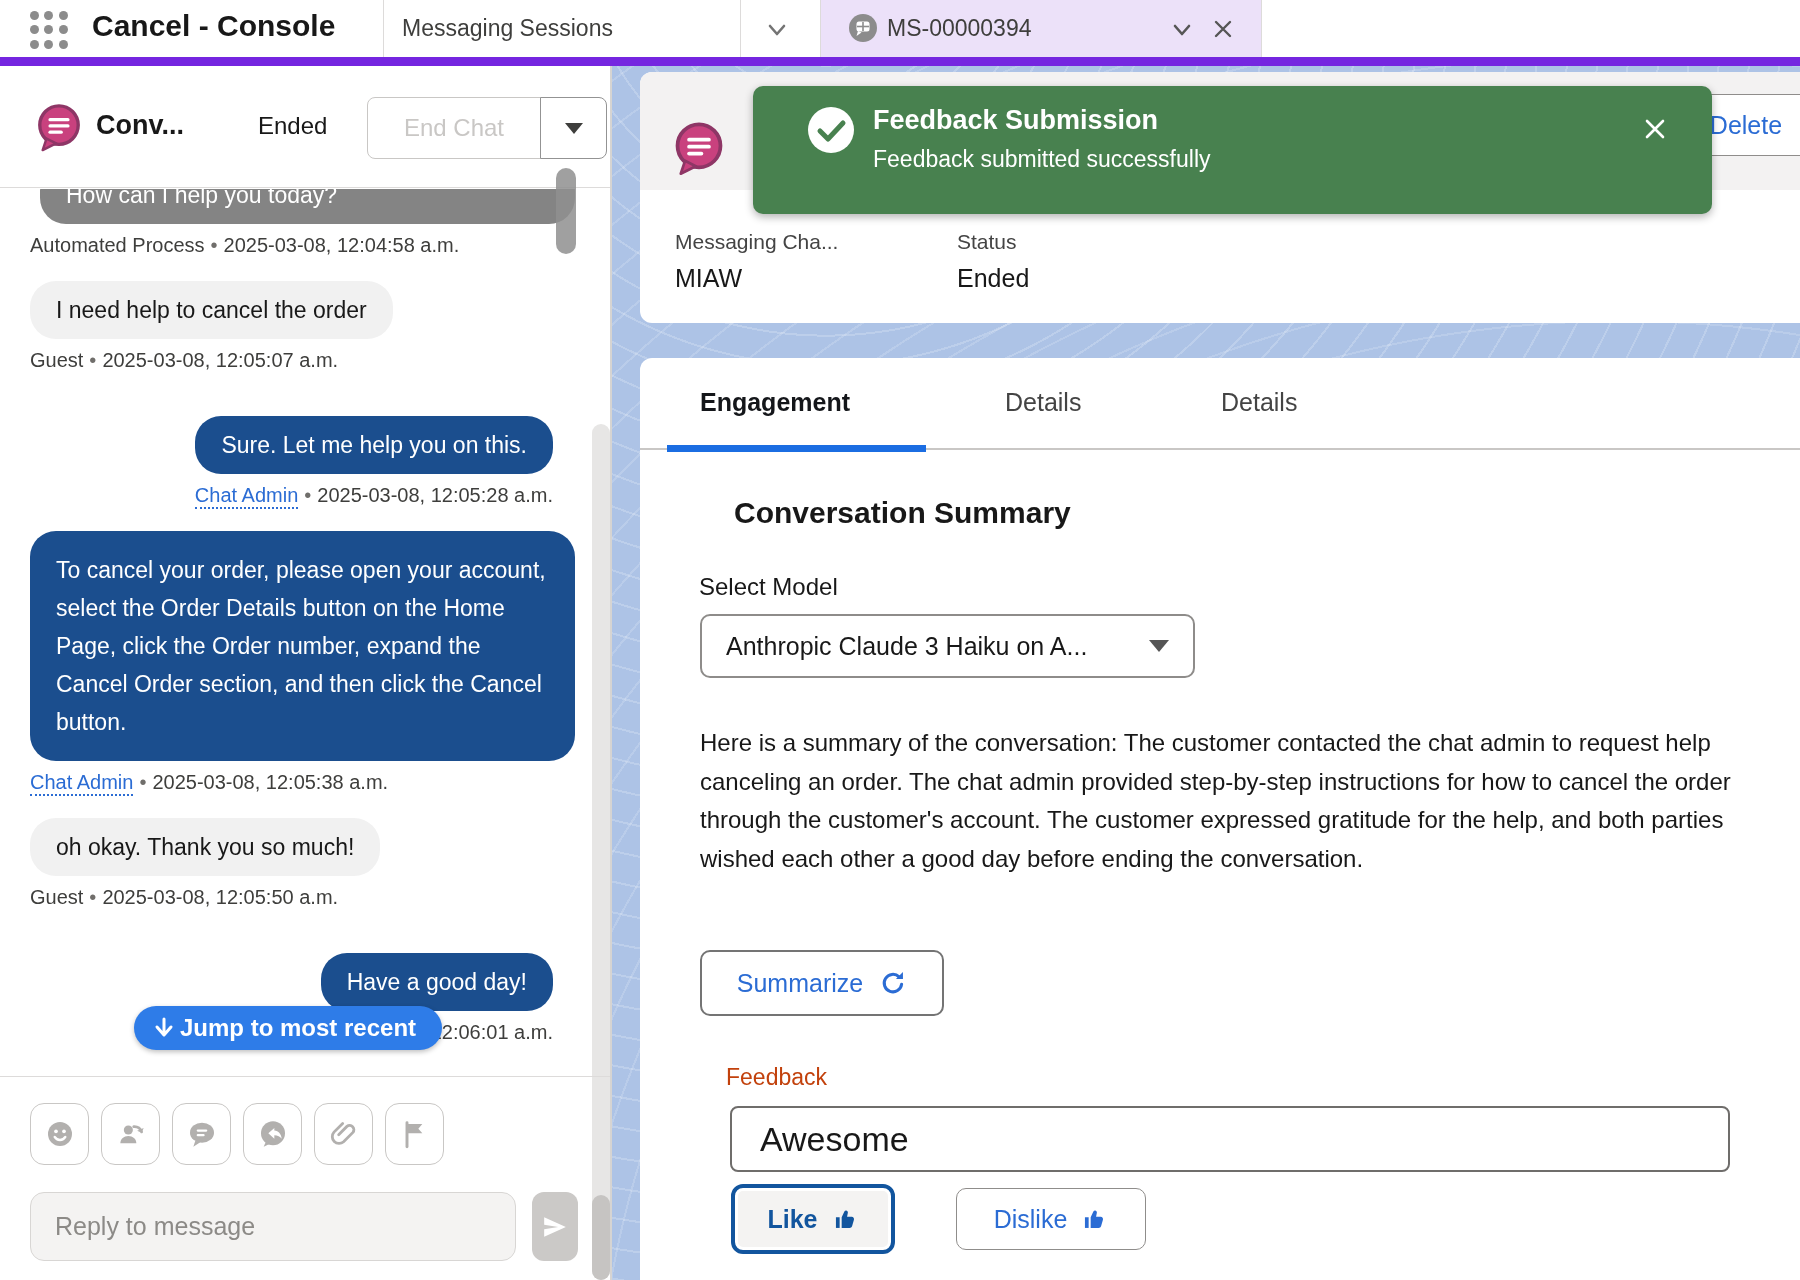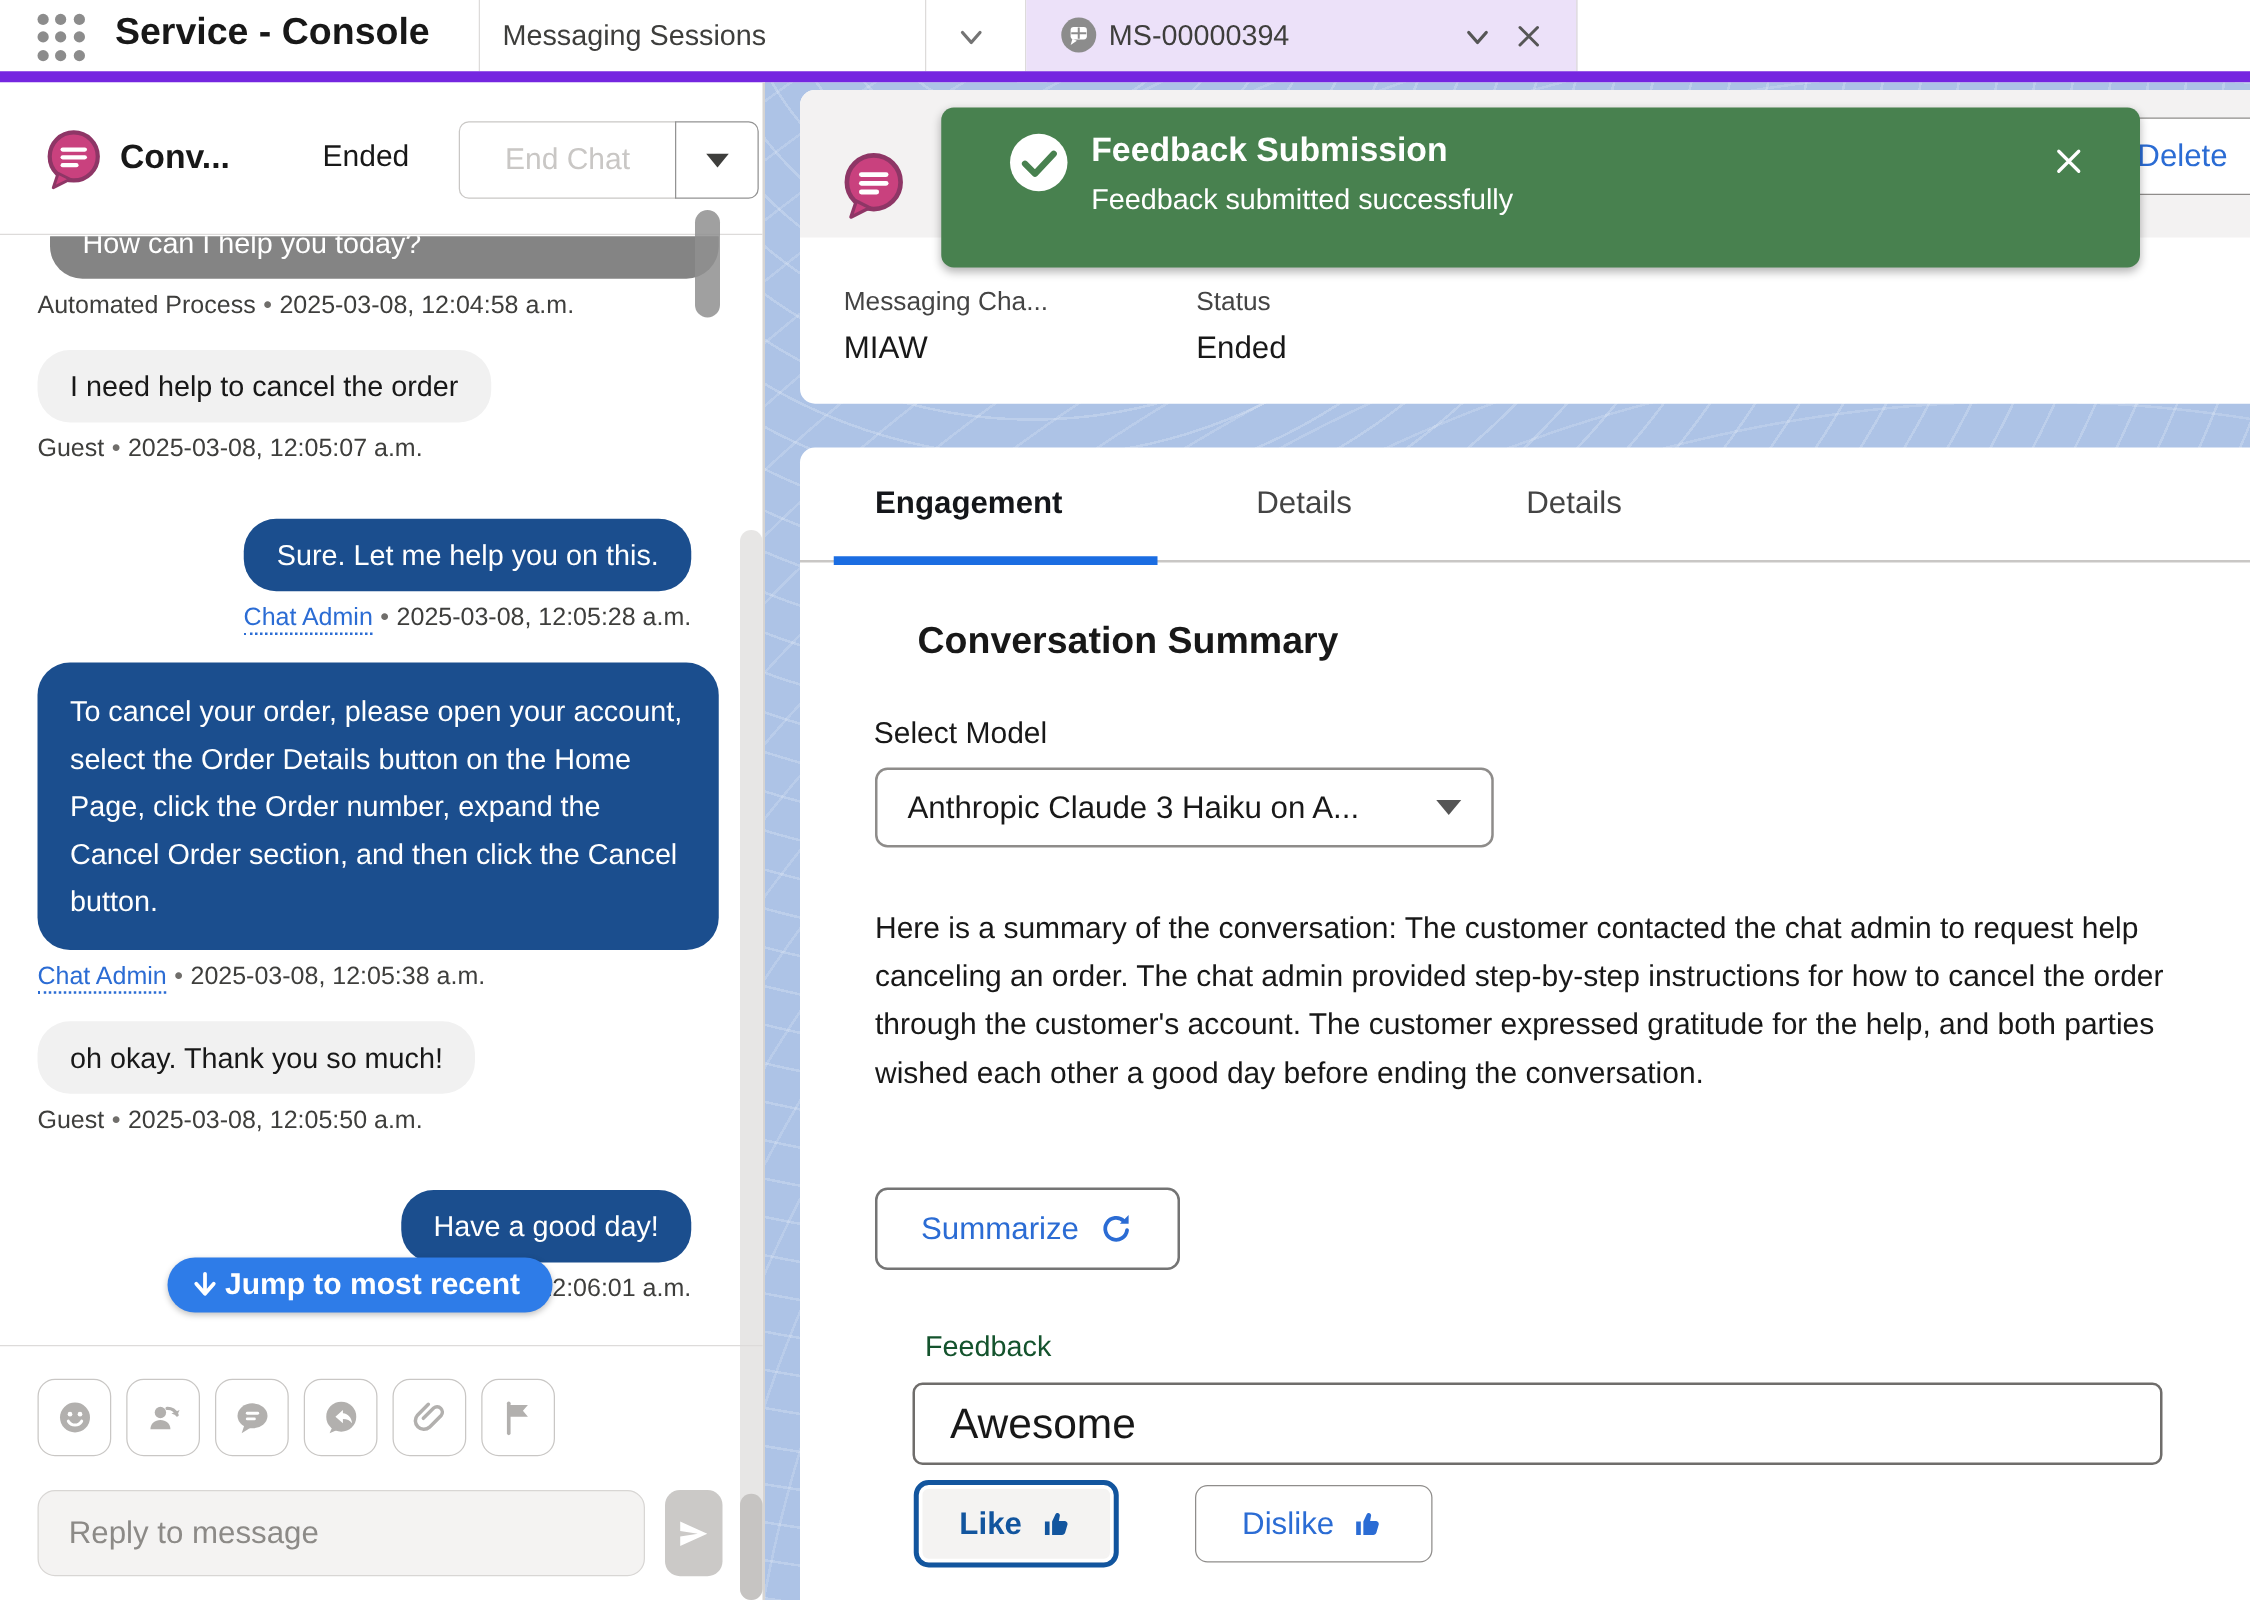--- a/index.html
+++ b/index.html
@@ -113,21 +113,21 @@
   .cs-heading { position:absolute; left:94px; top:138px; font-size:30px; font-weight:700; }
   .sm-label { position:absolute; left:59px; top:215px; font-size:24px; }
   .model-select { position:absolute; left:60px; top:256px; width:495px; height:64px; background:#fff;
                   border:2px solid #8e8c8a; border-radius:10px; display:flex; align-items:center;
                   padding:0 24px; font-size:25px; cursor:pointer; }
   .model-select .caret-down { margin-left:auto; border-top-color:#555; }
   .summary-text { position:absolute; left:60px; top:366px; width:1096px; font-size:24px; line-height:38.5px; }
   .summarize-btn { position:absolute; left:60px; top:592px; width:244px; height:66px; background:#fff;
                    border:2px solid #747474; border-radius:10px; display:flex; align-items:center;
                    justify-content:center; gap:16px; color:#2b6cd4; font-size:25px; cursor:pointer; }
-  .fb-label { position:absolute; left:100px; top:706px; font-size:23px; color:#14532d; }
+  .fb-label { position:absolute; left:86px; top:706px; font-size:23px; color:#c2410c; }
   .fb-input { position:absolute; left:90px; top:748px; width:1000px; height:66px; border:2px solid #6f6d6b;
               border-radius:8px; font-size:34px; color:#181818; padding:0 28px; background:#fff;
               font-family:"Liberation Sans","DejaVu Sans",sans-serif; }
   .like-btn { position:absolute; left:91px; top:826px; width:164px; height:70px; background:#f4f3f2;
               border:4px solid #12559e; border-radius:12px; box-shadow:inset 0 0 0 3px #fff;
               display:flex; align-items:center; justify-content:center; gap:14px; color:#12559e;
               font-size:25px; font-weight:600; cursor:pointer; }
   .dislike-btn { position:absolute; left:316px; top:830px; width:190px; height:62px; background:#fff;
                  border:1.5px solid #8f8d8b; border-radius:10px; display:flex; align-items:center;
                  justify-content:center; gap:14px; color:#2b6cd4; font-size:25px; cursor:pointer; }
@@ -142,21 +142,21 @@
       <span></span>
         <span></span>
         <span></span>
         <span></span>
         <span></span>
         <span></span>
         <span></span>
         <span></span>
         <span></span>
     </div>
-    <div class="app-title">Service - Console</div>
+    <div class="app-title">Cancel - Console</div>
     <div class="tb-divider" style="left:383px"></div>
     <div class="nav-tab-label">Messaging Sessions</div>
     <div class="tb-divider" style="left:740px"></div>
     <div class="nav-tab-chevron">
       <svg width="26" height="26" viewBox="0 0 26 26">
           <path d="M6 9l7 8 7-8" stroke="#747474" stroke-width="2.6" fill="none" stroke-linecap="round" stroke-linejoin="round"></path>
         </svg>
     </div>
     <div class="tb-divider" style="left:820px"></div>
     <div class="record-tab">

